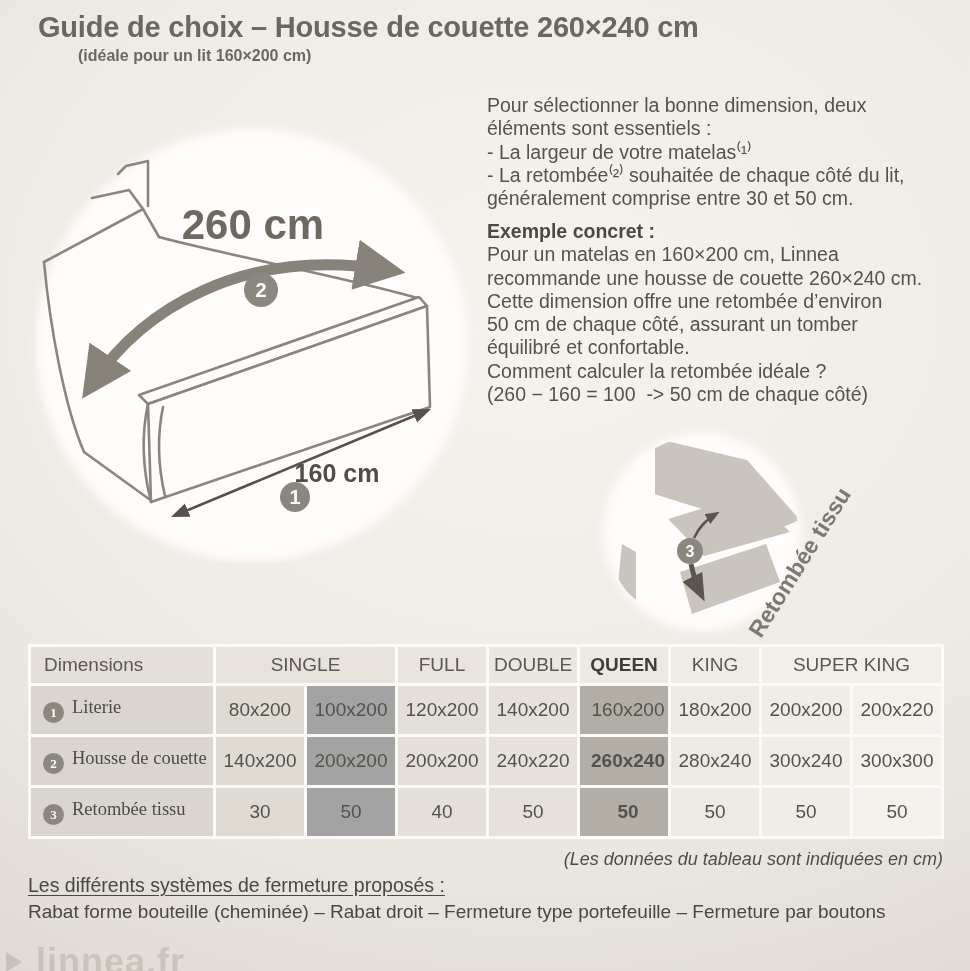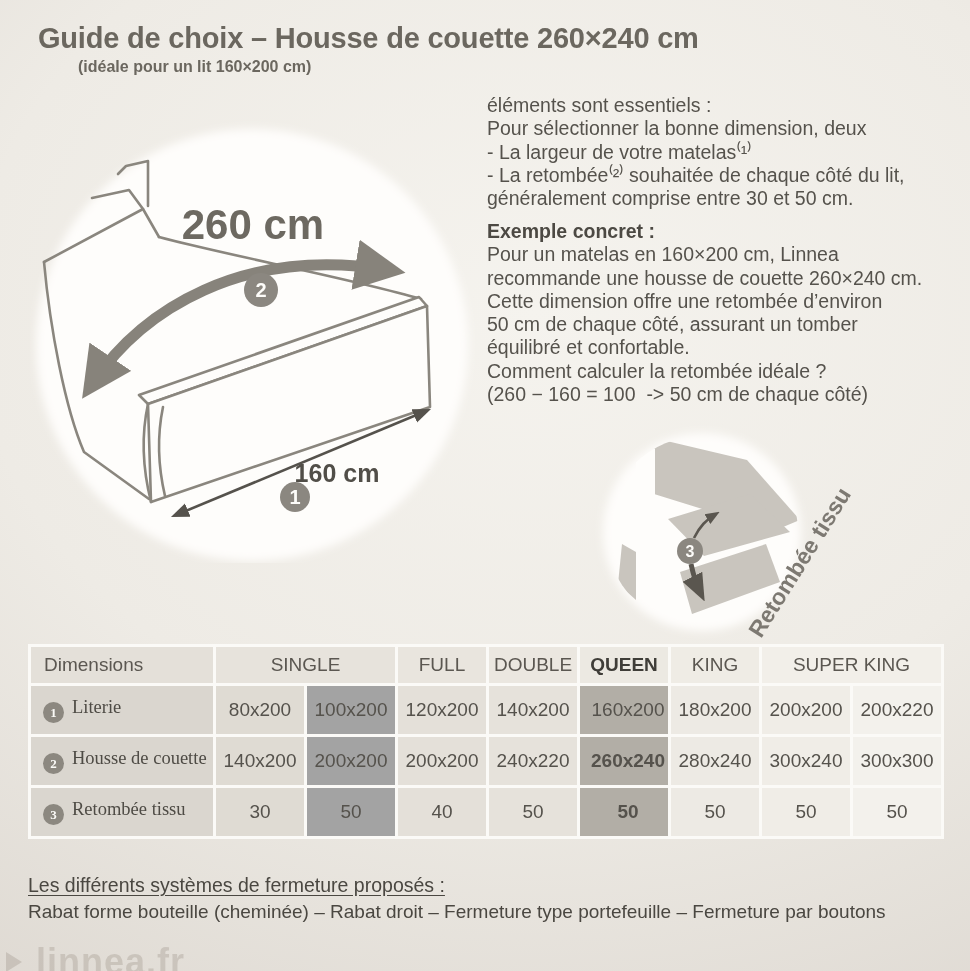--- a/index.html
+++ b/index.html
@@ -4,21 +4,21 @@
 <style>
   * { margin:0; padding:0; box-sizing:border-box; }
   html,body { background:#d8d3cc; }
   .page {
     position:relative; width:970px; height:971px; overflow:hidden;
     font-family:"Liberation Sans", sans-serif;
     background:radial-gradient(120% 95% at 55% 32%, #f5f3ee 0%, #eeebe5 48%, #ded9d2 88%, #d6d1ca 100%);
     color:#54514b;
   }
   
-  .hdr { position:absolute; left:38px; top:22px; }
+  .hdr { position:absolute; left:38px; top:11px; }
   .hdr h1 { font-size:29px; font-weight:bold; color:#6b675f; letter-spacing:-0.2px; }
   .hdr h2 { font-size:16px; font-weight:bold; color:#6b675f; margin-top:3px;margin-left:40px; }
   
   .diagram-main { position:absolute; left:30px; top:118px; width:445px; height:445px; }
   .diagram-drop { position:absolute; left:592px; top:424px; width:220px; height:220px; }
   svg text { font-family:"Liberation Sans", sans-serif; }
   .dim-big  { font-size:42px; font-weight:bold; fill:#6d6961; }
   .dim-small{ font-size:25px; font-weight:bold; fill:#514e48; }
   .badge-txt{ font-size:20px; font-weight:bold; fill:#fdfcf9; text-anchor:middle; }
   .badge-txt-sm{ font-size:16px; font-weight:bold; fill:#fdfcf9; text-anchor:middle; }
@@ -115,22 +115,22 @@
 
     <path d="M146,397 L396,293" fill="none" stroke="#55524c" stroke-width="2.6" marker-start="url(#ahSmall)" marker-end="url(#ahSmall)"></path>
     <text class="dim-small" x="307" y="364" text-anchor="middle">160 cm</text>
     <g>
       <circle cx="265" cy="379" r="15" fill="#8b8780"></circle>
       <text class="badge-txt" x="265" y="386">1</text>
     </g>
   </svg>
 
   <div class="intro">
+    <div class="line">Pour sélectionner la bonne dimension, deux</div>
     <div class="line">éléments sont essentiels :</div>
-    <div class="line">Pour sélectionner la bonne dimension, deux</div>
     <div class="line">- La largeur de votre matelas⁽¹⁾</div>
     <div class="line">- La retombée⁽²⁾ souhaitée de chaque côté du lit,</div>
     <div class="line">généralement comprise entre 30 et 50 cm.</div>
   </div>
 
   <div class="example">
     <div class="line bold">Exemple concret :</div>
     <div class="line">Pour un matelas en 160×200 cm, Linnea</div>
     <div class="line">recommande une housse de couette 260×240 cm.</div>
     <div class="line">Cette dimension offre une retombée d’environ</div>
@@ -225,20 +225,21 @@
         <td class="c3">40</td>
         <td class="c4">50</td>
         <td class="hl hlb">50</td>
         <td class="c6">50</td>
         <td class="c7">50</td>
         <td class="c8">50</td>
       </tr>
     </tbody>
   </table>
 
+  <div class="table-note">(Les données du tableau sont indiquées en cm)</div>
   <div class="closures-heading">Les différents systèmes de fermeture proposés :</div>
   <div class="closures-line">Rabat forme bouteille (cheminée) – Rabat droit – Fermeture type portefeuille – Fermeture par boutons</div>
 
   <div class="watermark">
     <span class="wm-tri"></span>
     <span>linnea.fr</span>
   </div>
 
 </div>
 

